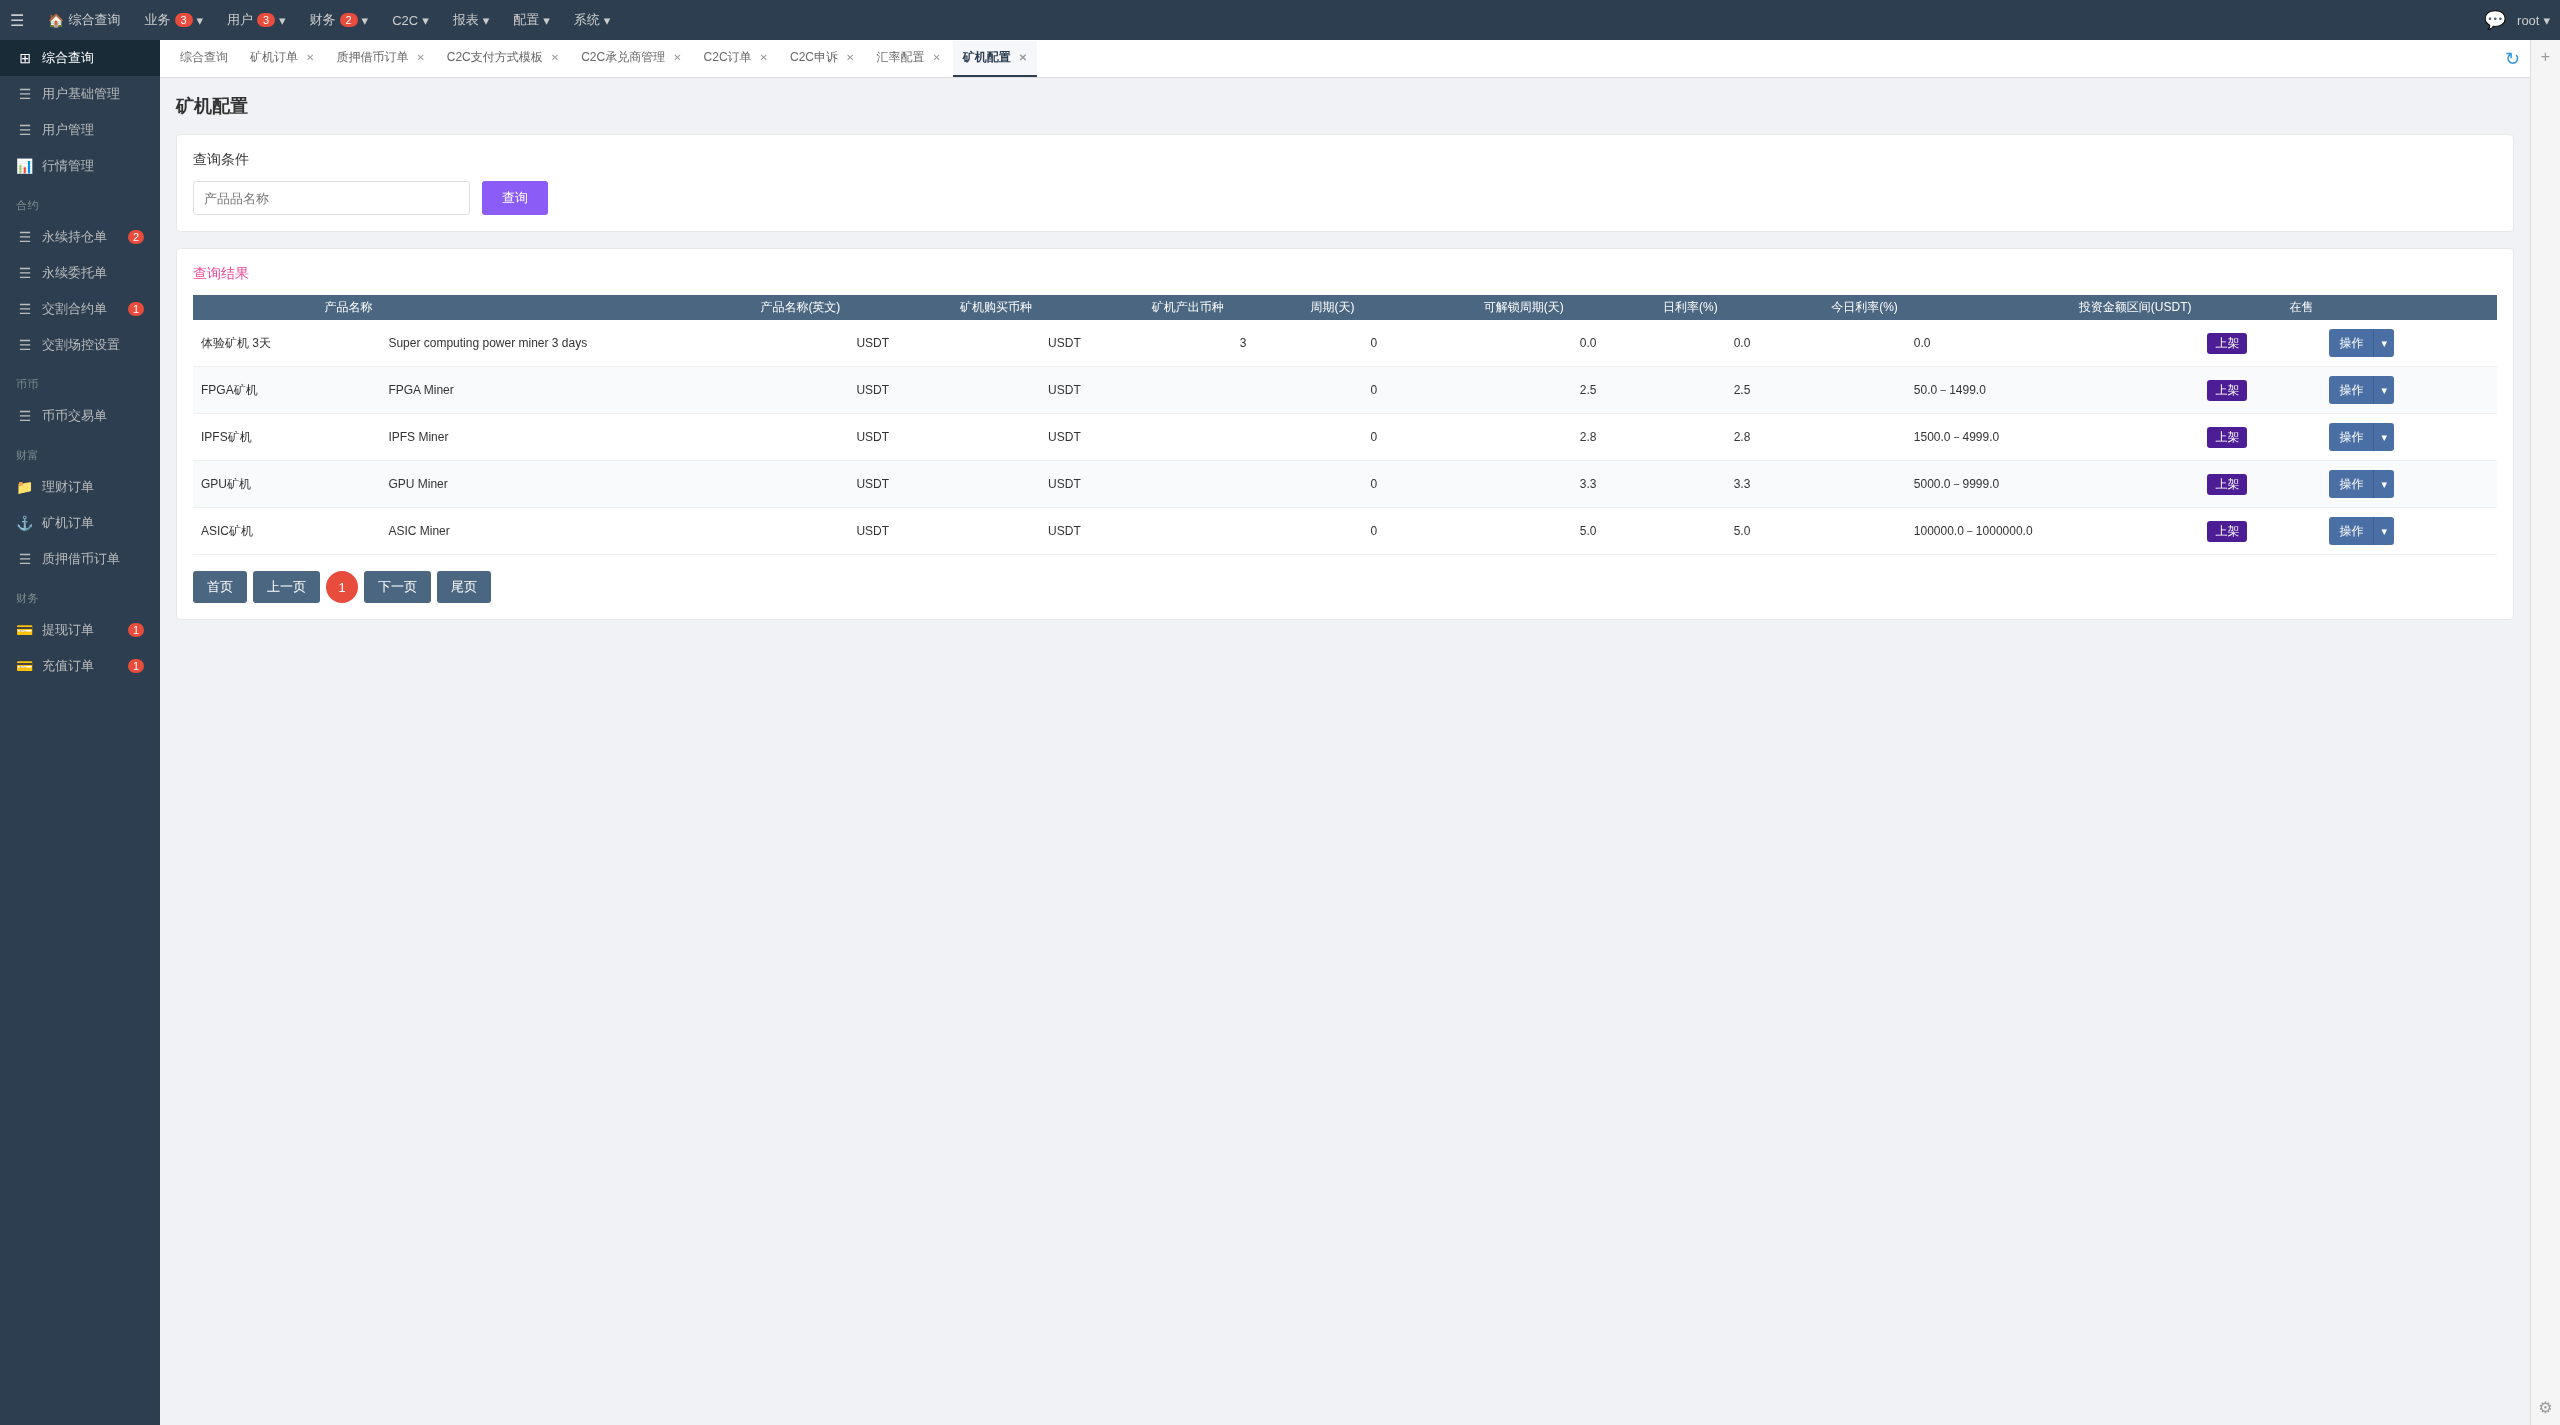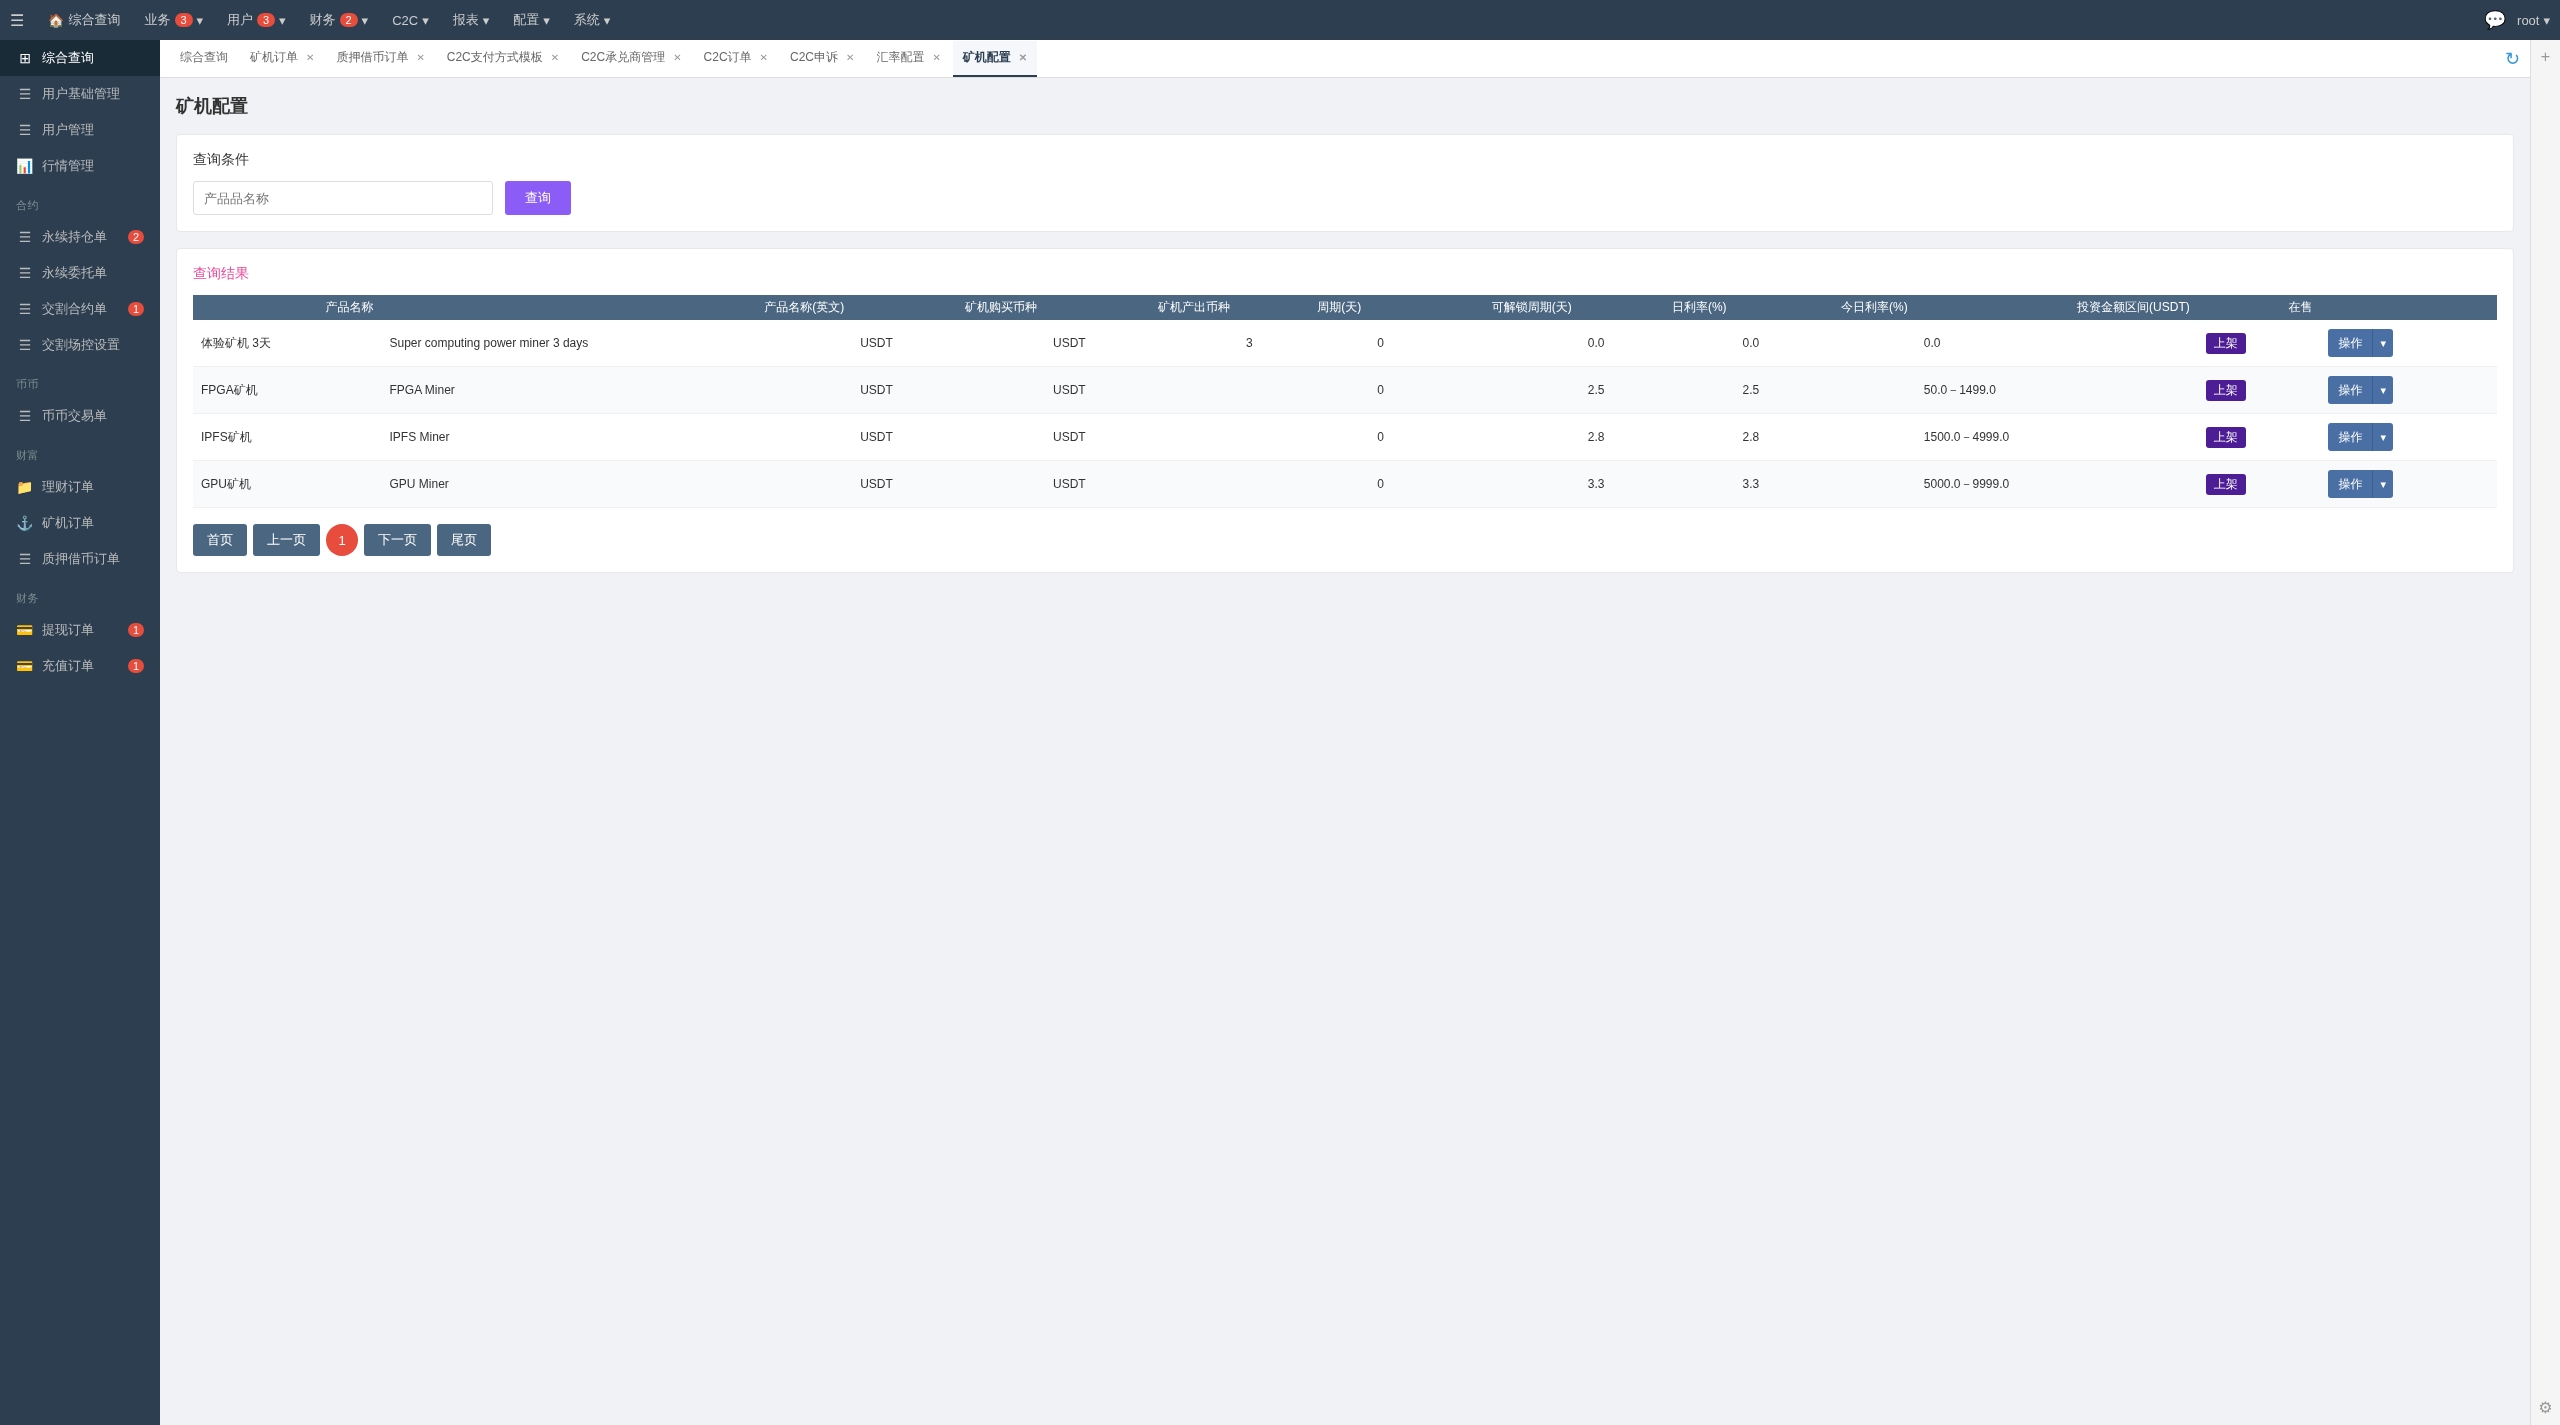--- a/index.html
+++ b/index.html
@@ -105,21 +105,21 @@
       margin-bottom: 16px;
       border: 1px solid #e8e8e8;
     }
     .card-title {
       font-size: 14px; color: #333; margin-bottom: 12px;
     }
 
     
     .search-row { display: flex; align-items: center; gap: 12px; flex-wrap: wrap; }
     .search-input {
-      width: 300px; height: 34px;
+      width: 277px; height: 34px;
       border: 1px solid #ddd; border-radius: 3px;
       padding: 0 10px; font-size: 13px; color: #333;
       outline: none;
     }
     .btn-search {
       background: #8b5cf6; color: #fff;
       border: none; border-radius: 3px;
       padding: 0 20px; height: 34px;
       font-size: 13px; cursor: pointer;
     }
@@ -448,20 +448,38 @@
                 <td>3.3</td>
                 <td>5000.0－9999.0</td>
                 <td><span class="badge-up">上架</span></td>
                 <td>
                   <div class="action-group">
                     <button class="btn-action">操作</button>
                     <button class="btn-dropdown">▾</button>
                   </div>
                 </td>
               </tr>
+              <tr>
+                <td>ASIC矿机</td>
+                <td>ASIC Miner</td>
+                <td>USDT</td>
+                <td>USDT</td>
+                <td></td>
+                <td>0</td>
+                <td>5.0</td>
+                <td>5.0</td>
+                <td>100000.0－1000000.0</td>
+                <td><span class="badge-up">上架</span></td>
+                <td>
+                  <div class="action-group">
+                    <button class="btn-action">操作</button>
+                    <button class="btn-dropdown">▾</button>
+                  </div>
+                </td>
+              </tr>
             </tbody>
         </table>
 
         <div class="pagination">
           <button class="page-btn">首页</button>
           <button class="page-btn">上一页</button>
           <button class="page-num">1</button>
           <button class="page-btn">下一页</button>
           <button class="page-btn">尾页</button>
         </div>

